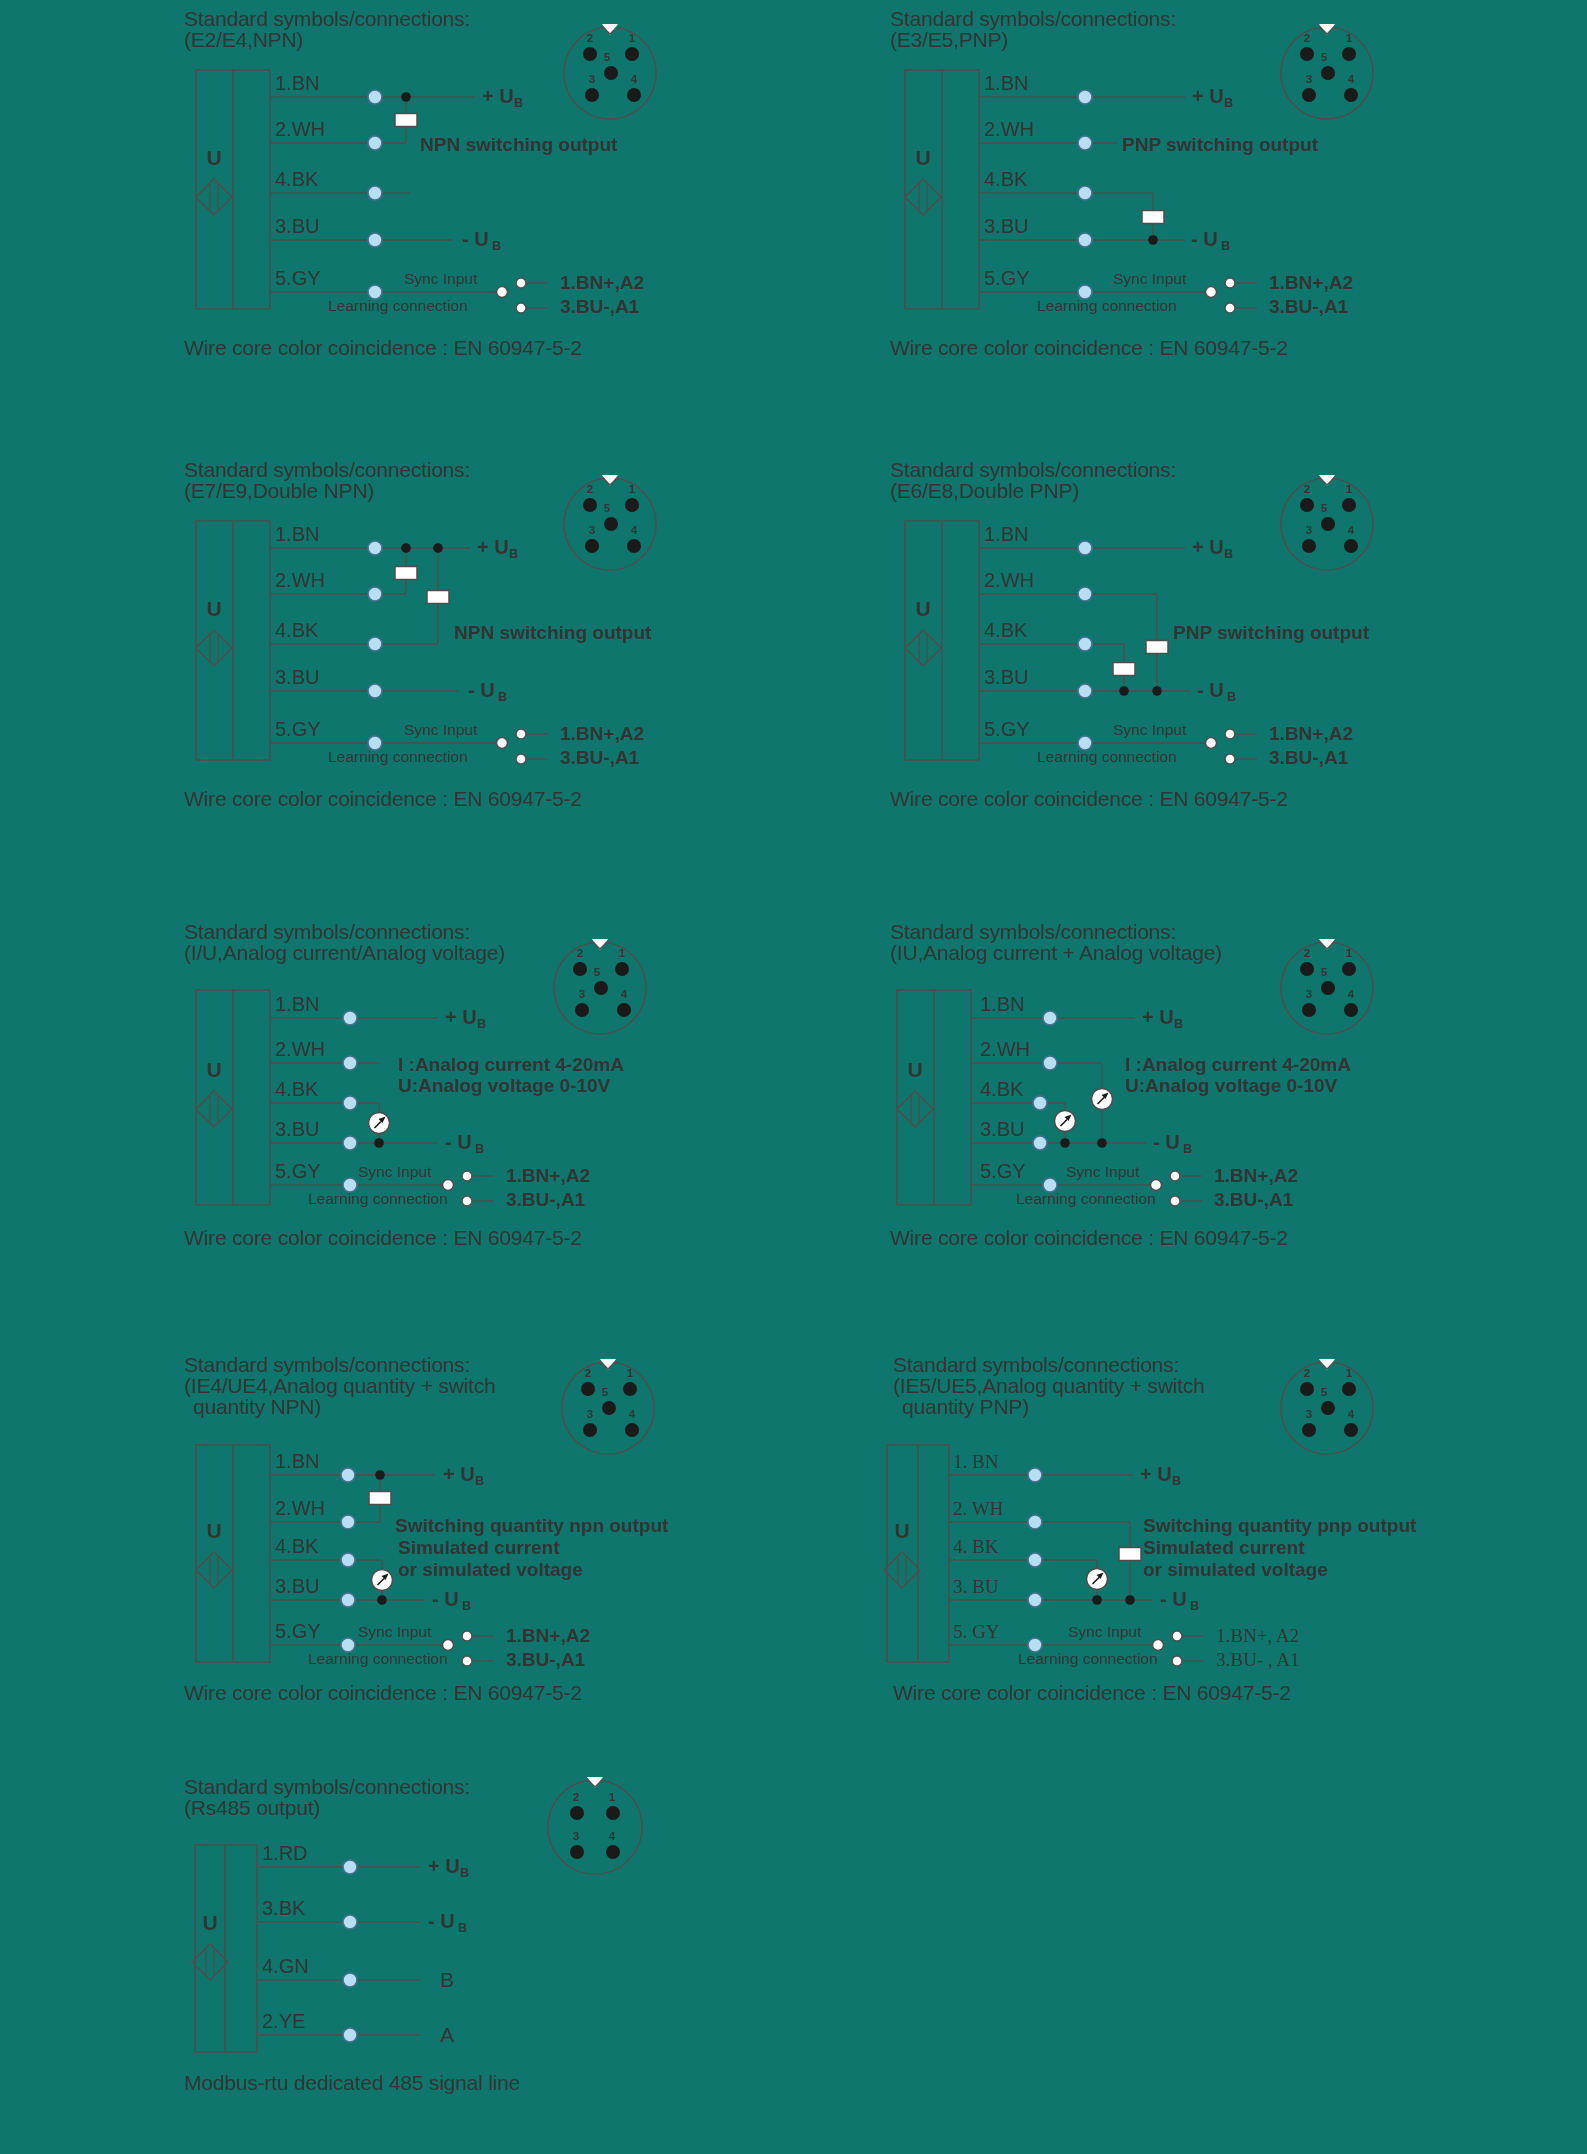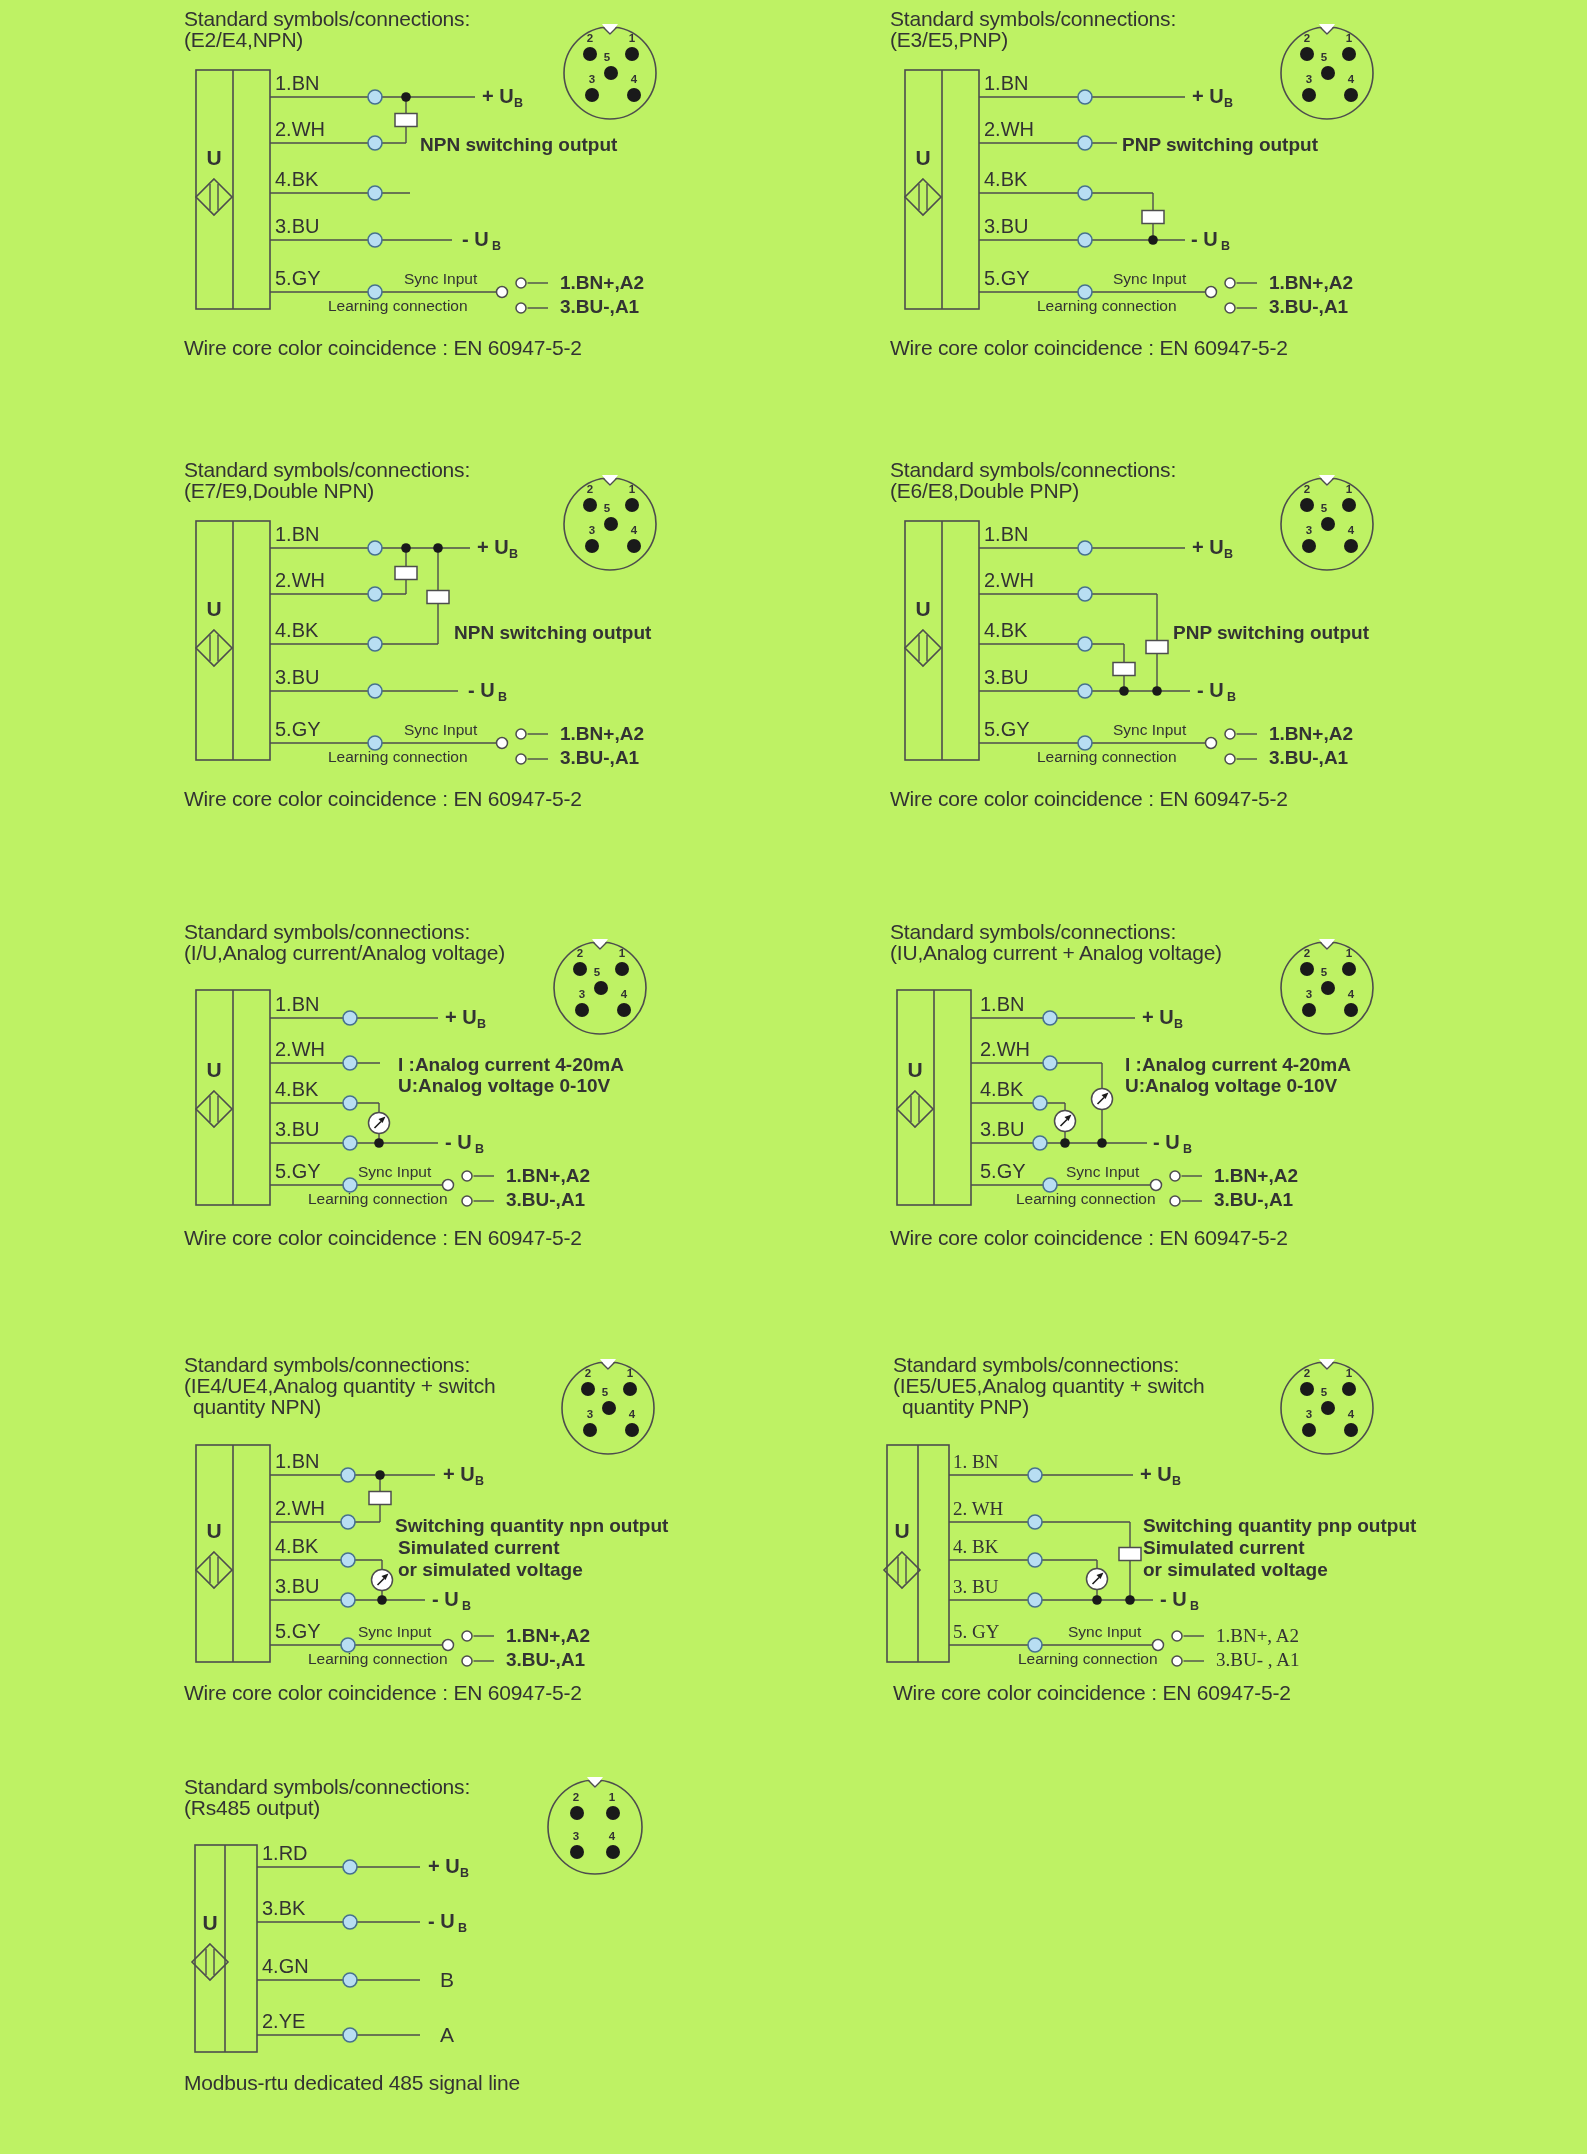--- a/index.html
+++ b/index.html
@@ -1,16 +1,16 @@
 <!DOCTYPE html>
 <html><head>
 <meta charset="utf-8">
 <style>
   html,body{margin:0;padding:0;background:#fff;}
-  .page{position:relative;width:1587px;height:2154px;background:#bef264;overflow:hidden;
+  .page{position:relative;width:1587px;height:2154px;background:#0f766e;overflow:hidden;
         font-family:"Liberation Sans", sans-serif;}
   svg.diag{position:absolute;overflow:visible;}
   
   .L{stroke:#4d4d4d;stroke-width:1.4;fill:none;}
   .L2{stroke:#4d4d4d;stroke-width:1.6;fill:none;}
   .BX{stroke:#4d4d4d;stroke-width:1.6;fill:none;}
   .C{fill:#b8def2;stroke:#46718f;stroke-width:1.6;}
   .D{fill:#1a1a1a;stroke:none;}
   .O{fill:#ffffff;stroke:#4d4d4d;stroke-width:1.5;}
   .R{fill:#ffffff;stroke:#4d4d4d;stroke-width:1.5;}

